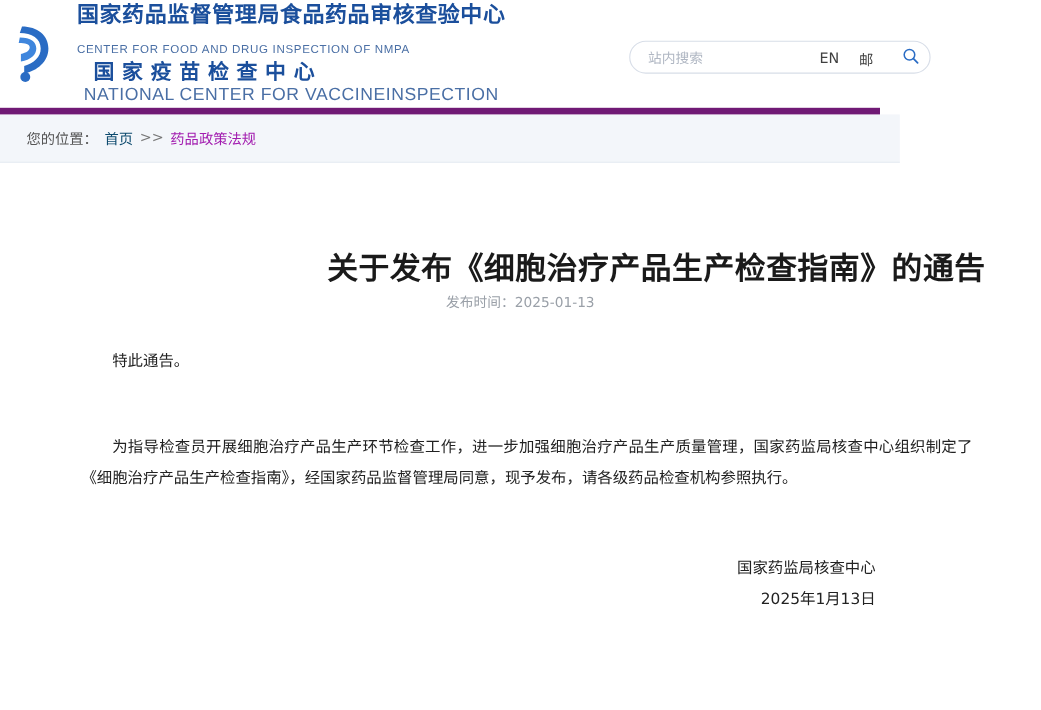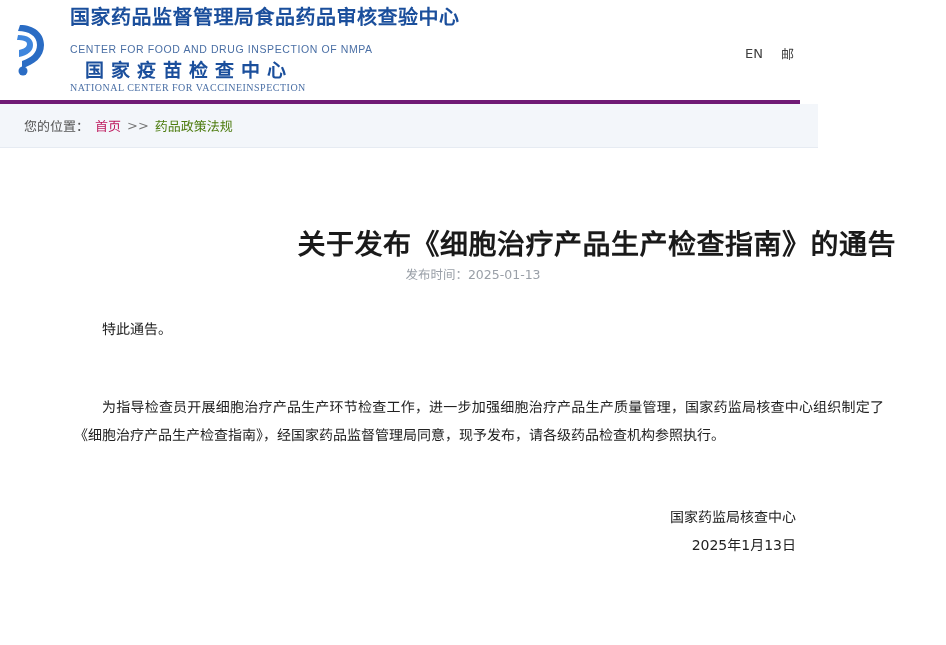--- a/index.html
+++ b/index.html
@@ -14,21 +14,21 @@
   }
 
   
   .header {
     position: relative;
     width: 800px;
     height: 104px;
     background: #ffffff;
     display: flex;
     align-items: center;
-    border-bottom: 4px solid #701a75;
+    border-bottom: 6px solid #701a75;
   }
   .logo-block {
     display: flex;
     align-items: center;
     padding-left: 14px;
     gap: 8px;
   }
   .logo-mark {
     width: 48px;
     height: 58px;
@@ -58,26 +58,27 @@
     font-family: "DejaVu Sans", sans-serif;
     font-size: 19px;
     font-weight: bold;
     color: #1b4f9c;
     letter-spacing: 7px;
     margin-top: 6px;
     white-space: nowrap;
     margin-left: 15px;
   }
   .logo-en2 {
-    font-family: Liberation Serif, serif;
-    font-size: 10px;
+    font-family: Liberation Sans, sans-serif;
+    font-size: 16px;
     color: #4a6fa5;
     letter-spacing: 0.5px;
     margin-top: 3px;
     white-space: nowrap;
+    text-align: center;
   }
 
   .search-wrap {
     position: absolute;
     left: 572px;
     top: 37px;
     width: 274px;
     height: 30px;
     border: 1px solid #d8dee8;
     border-radius: 15px;
@@ -138,22 +139,22 @@
     padding-left: 24px;
     font-size: 13px;
     color: #555;
     font-family: "DejaVu Sans", sans-serif;
     display: flex;
     align-items: center;
     gap: 6px;
     white-space: nowrap;
   }
   .crumb-inner .sep { color: #777; }
-  .crumb-inner a { color: #be185d; text-decoration: none; }
-  .crumb-cur { color: #4d7c0f; }
+  .crumb-inner a { color: #0c4a6e; text-decoration: none; }
+  .crumb-cur { color: #a21caf; }
 
   
   .article {
     width: 946px;
     padding: 0 50px;
   }
   .title {
     margin: 0;
     padding-top: 78px;
     text-align: right;
@@ -229,20 +230,31 @@
       </svg>
     </div>
     <div class="logo-text">
       <div class="logo-cn1">国家药品监督管理局食品药品审核查验中心</div>
       <div class="logo-en1">CENTER FOR FOOD AND DRUG INSPECTION OF NMPA</div>
       <div class="logo-cn2">国家疫苗检查中心</div>
       <div class="logo-en2">NATIONAL CENTER FOR VACCINEINSPECTION</div>
     </div>
   </div>
 
+  <div class="search-wrap">
+    <input class="search-input" type="text" value="" placeholder="站内搜索" style="">
+    <button class="search-btn">
+      <span>
+        <svg width="16" height="16" viewBox="0 0 16 16" xmlns="http://www.w3.org/2000/svg">
+          <circle cx="6.8" cy="6.8" r="4.8" fill="none" stroke="#2a6cc4" stroke-width="1.4"></circle>
+          <line x1="10.4" y1="10.4" x2="14.2" y2="14.2" stroke="#2a6cc4" stroke-width="1.6" stroke-linecap="round"></line>
+        </svg>
+      </span>
+    </button>
+  </div>
 
   <div class="header-links">
     <a href="#">EN</a>
     <a href="#">邮</a>
   </div>
 </div>
 
 <div class="crumb-bar">
   <div class="crumb-inner">
     <span>您的位置：</span>

